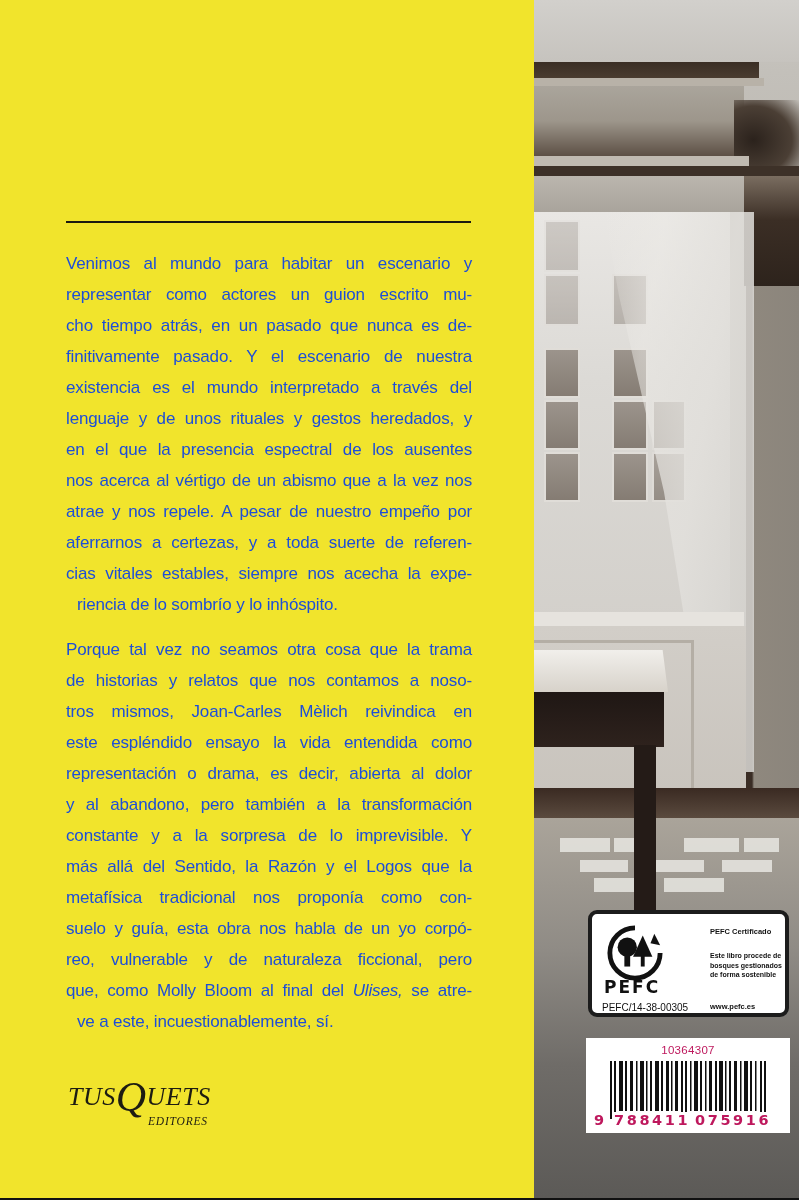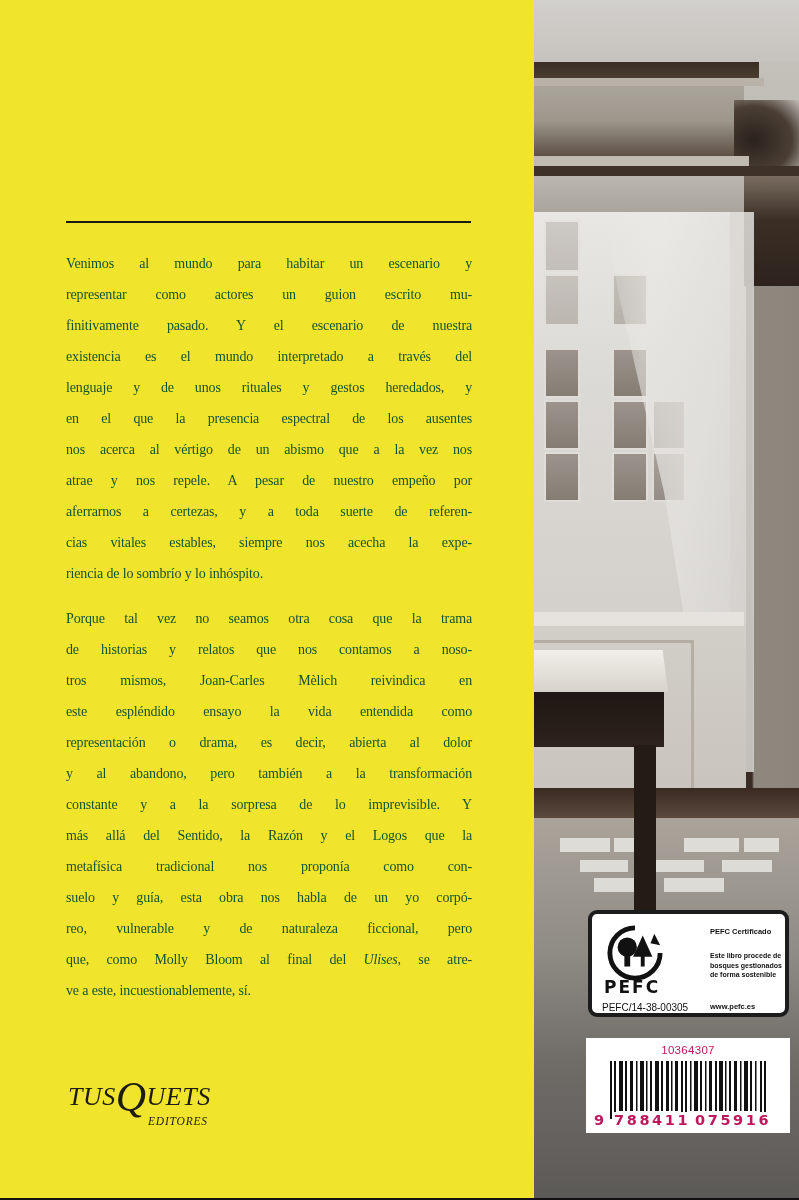--- a/index.html
+++ b/index.html
@@ -23,29 +23,29 @@
       top: 221px;
       width: 405px;
       height: 2px;
       background: #1b1a10;
     }
     .blurb {
       position: absolute;
       left: 66px;
       top: 248px;
       width: 406px;
-      font-family: Liberation Serif, serif;
-      font-size: 14px;
+      font-family: Liberation Sans, sans-serif;
+      font-size: 17px;
       line-height: 31px;
-      color: #14532d;
+      color: #1d4ed8;
       letter-spacing: -0.15px;
     }
     .blurb p { margin-bottom: 14px; }
     .blurb .line { display: block; white-space: nowrap; text-align: justify; text-align-last: justify; }
-    .blurb .line.last { text-align-last: left; }
+    .blurb .line.last { text-align-last: left; margin-left: 11px; }
     .blurb em { font-style: italic; }
 
     .logo {
       position: absolute;
       left: 68px;
       top: 1076px;
       font-family: "Liberation Serif", "DejaVu Serif", serif;
       color: #1d1c12;
       font-style: italic;
     }
@@ -138,20 +138,21 @@
 
 <div class="cover">
 
   <div class="yellow-panel">
     <div class="rule"></div>
 
     <div class="blurb">
       <p>
         <span class="line">Venimos al mundo para habitar un escenario y</span>
         <span class="line">representar como actores un guion escrito mu-</span>
+        <span class="line">cho tiempo atrás, en un pasado que nunca es de-</span>
         <span class="line">finitivamente pasado. Y el escenario de nuestra</span>
         <span class="line">existencia es el mundo interpretado a través del</span>
         <span class="line">lenguaje y de unos rituales y gestos heredados, y</span>
         <span class="line">en el que la presencia espectral de los ausentes</span>
         <span class="line">nos acerca al vértigo de un abismo que a la vez nos</span>
         <span class="line">atrae y nos repele. A pesar de nuestro empeño por</span>
         <span class="line">aferrarnos a certezas, y a toda suerte de referen-</span>
         <span class="line">cias vitales estables, siempre nos acecha la expe-</span>
         <span class="line last">riencia de lo sombrío y lo inhóspito.</span>
       </p>

